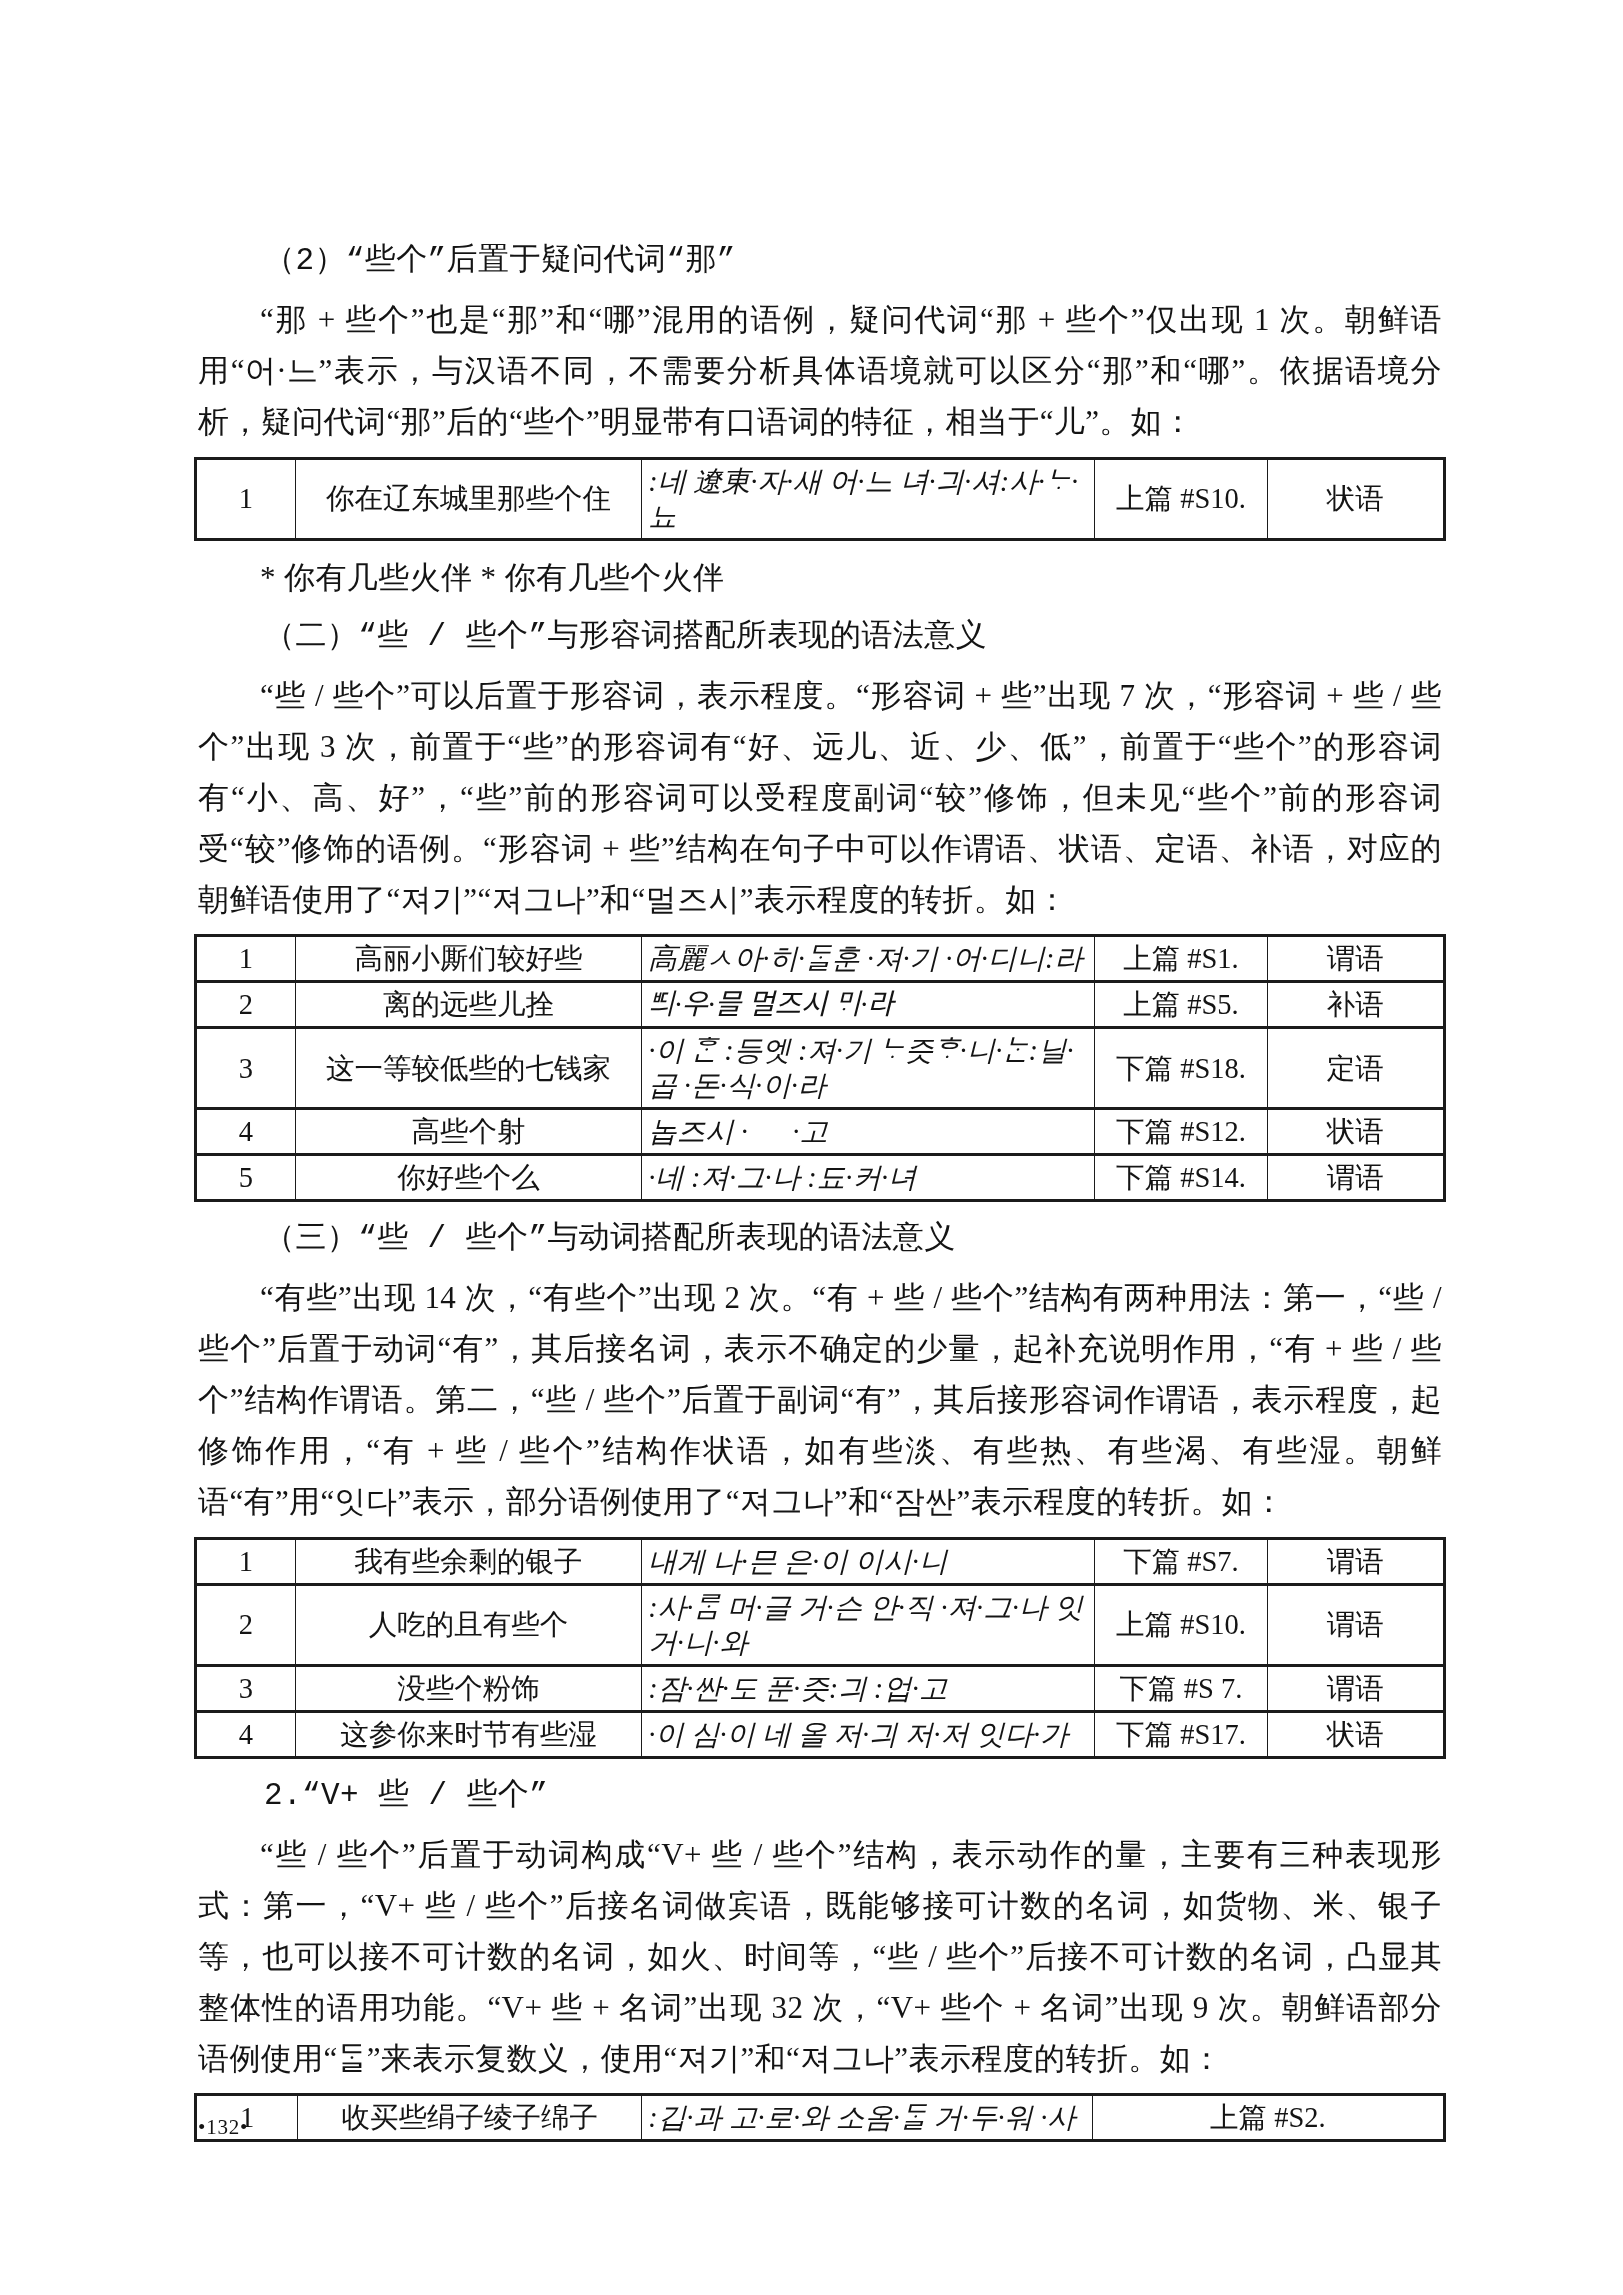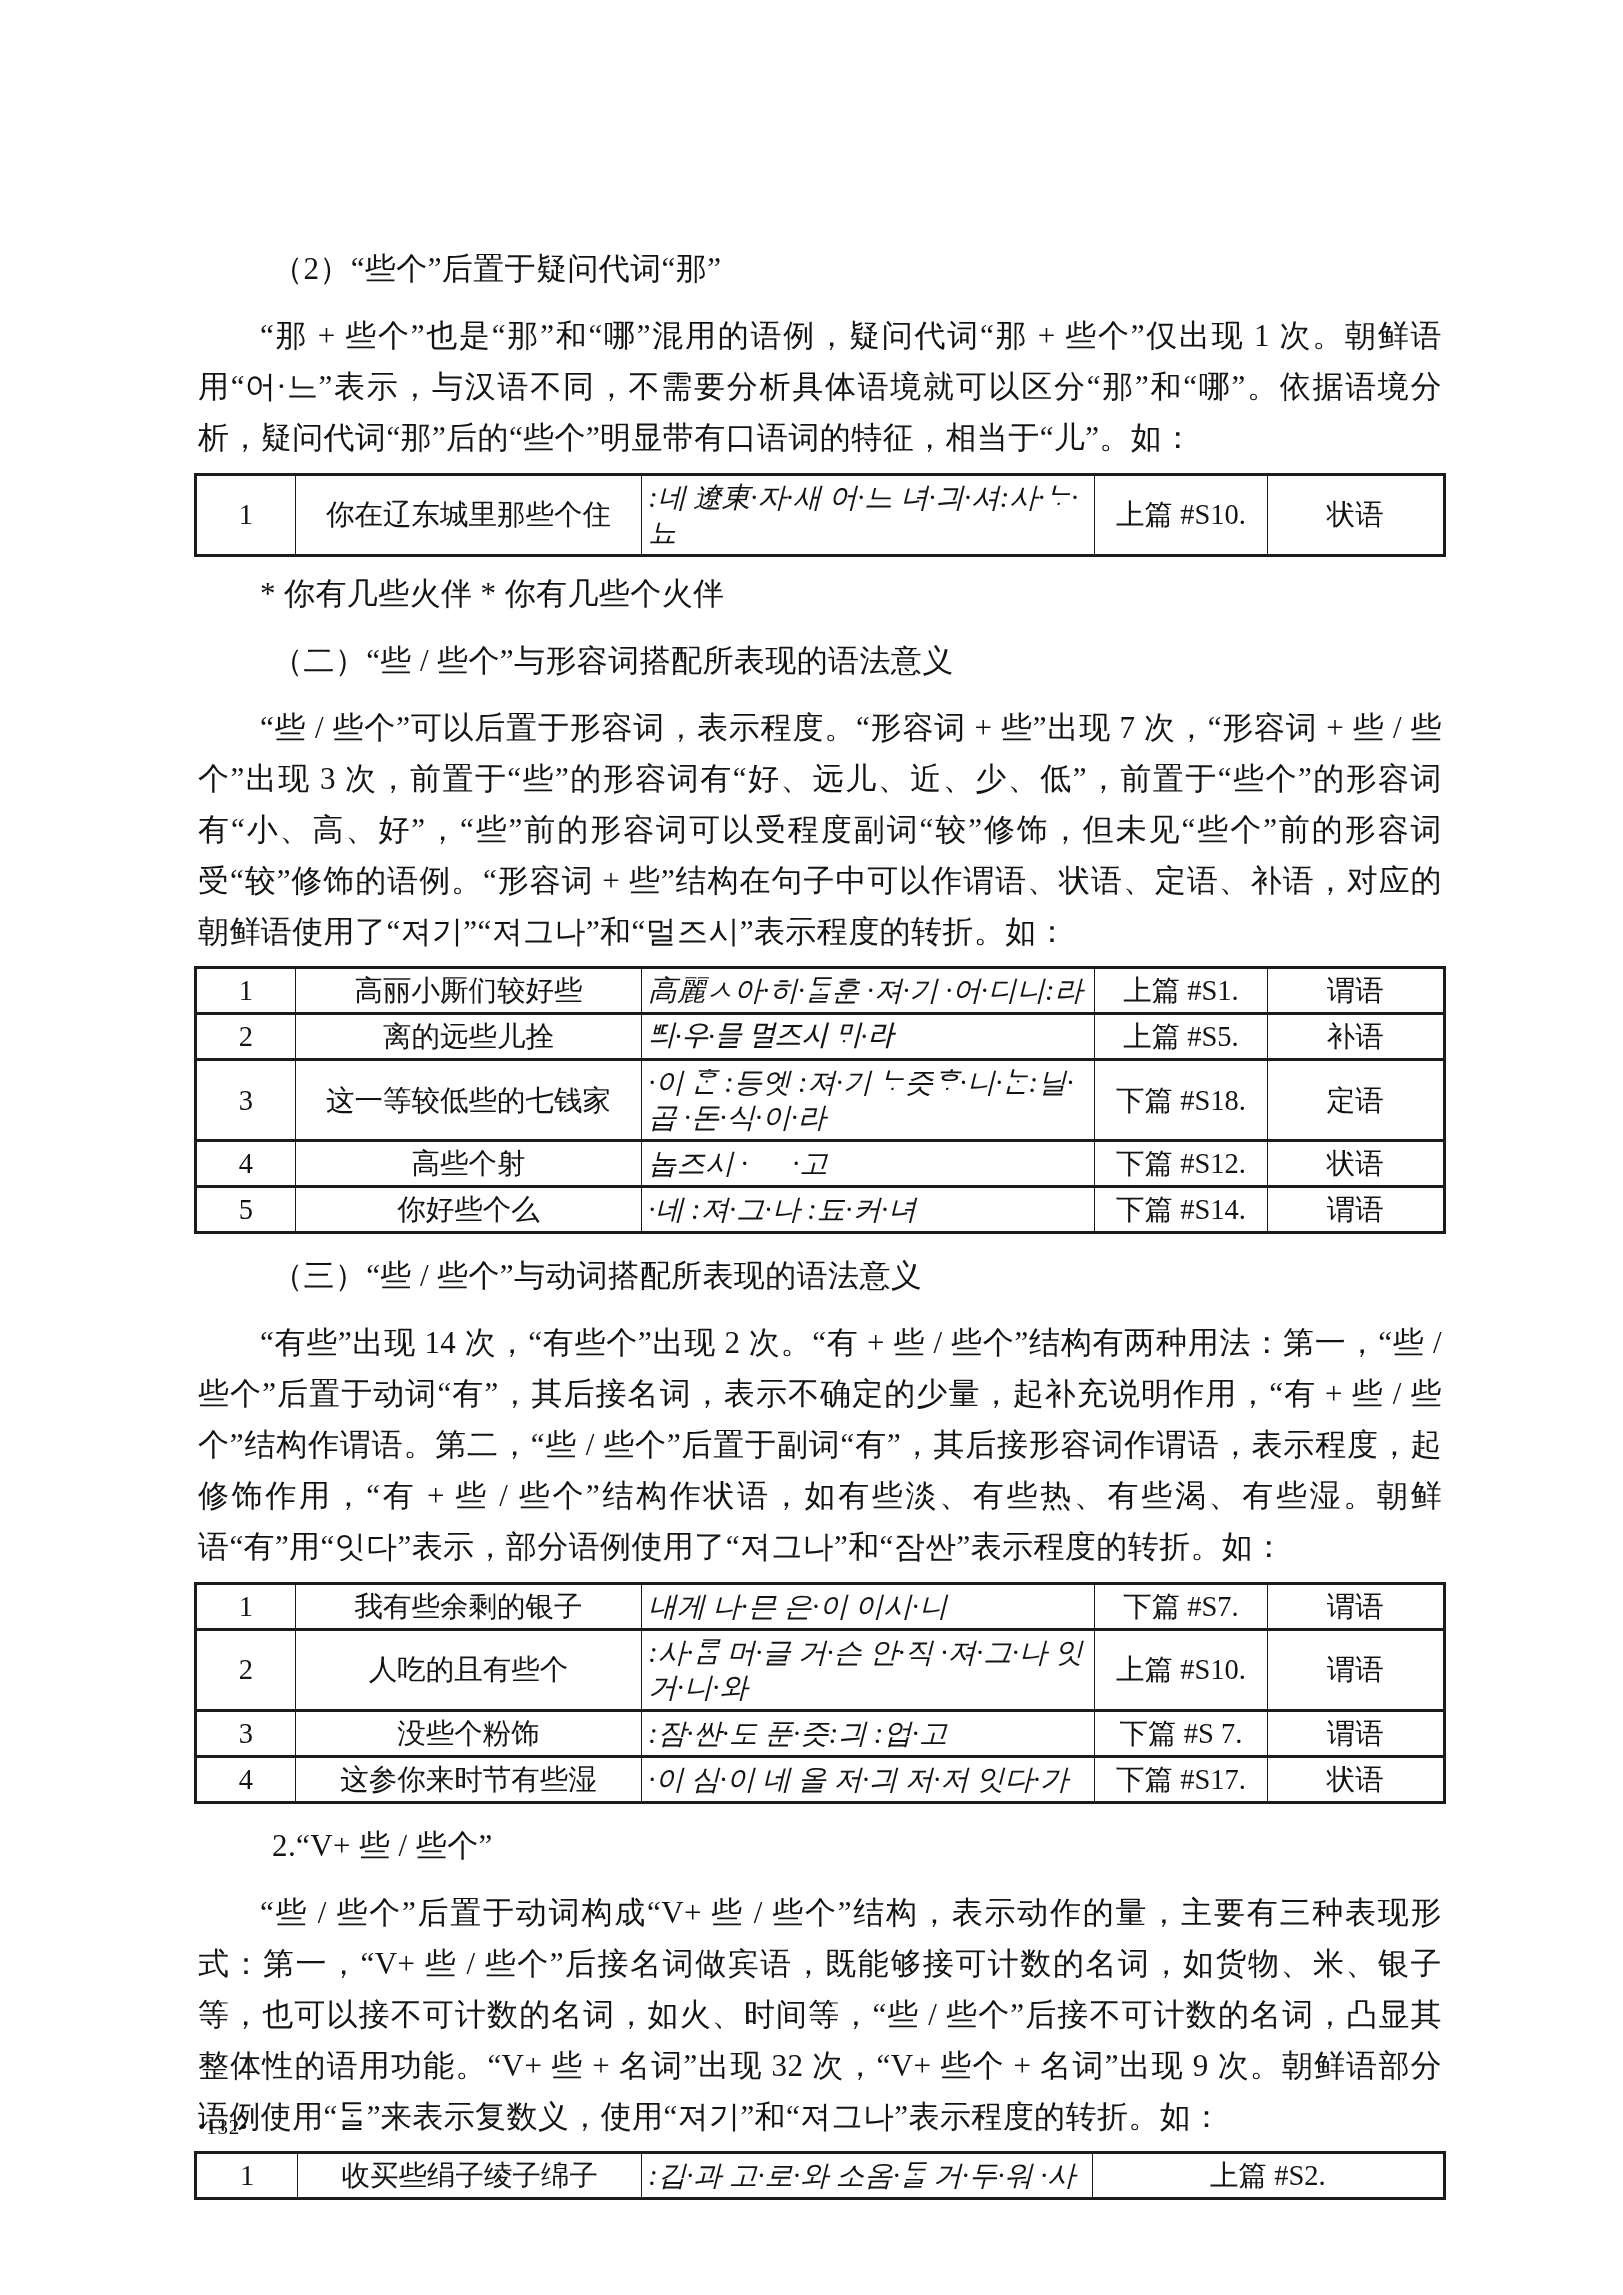--- a/index.html
+++ b/index.html
@@ -11,22 +11,22 @@
   }
   .content{
     position:absolute;left:194px;top:227px;width:1252px;
   }
   .para{
     font-size:31px;line-height:51px;margin:4px;
     text-align:justify;text-justify:inter-ideograph;
     text-indent:2em;letter-spacing:0.4px;
   }
   .heading{
-    font-size:31px;line-height:51px;margin:16px;
-    text-indent:2em;letter-spacing:0.4px;font-weight:normal;
+    font-size:31px;line-height:51px;margin:8px;
+    text-indent:2em;letter-spacing:0.4px;font-weight:normal;font-family:Liberation Mono, monospace;
   }
   .no-justify{text-align:left;}
   table.example{
     width:100%;border-collapse:collapse;table-layout:fixed;
     margin:9.5px 0 11px 0;
     border:3.2px solid #1b1b1b;
   }
   table.example td{
     border-left:1.6px solid #1b1b1b;border-right:1.6px solid #1b1b1b;
     border-top:3.2px solid #1b1b1b;border-bottom:3.2px solid #1b1b1b;

